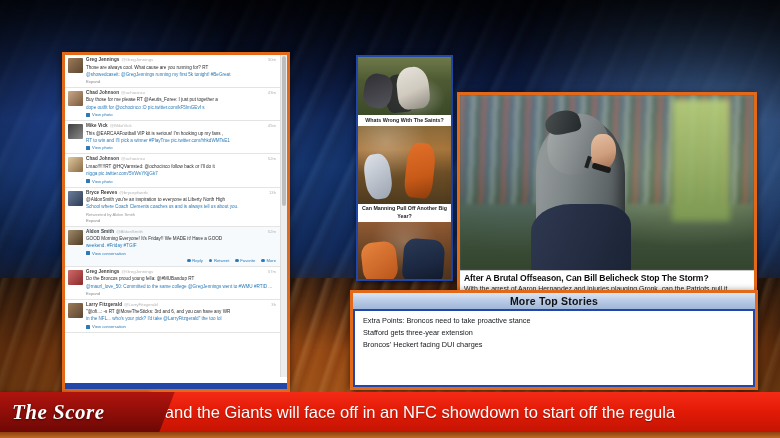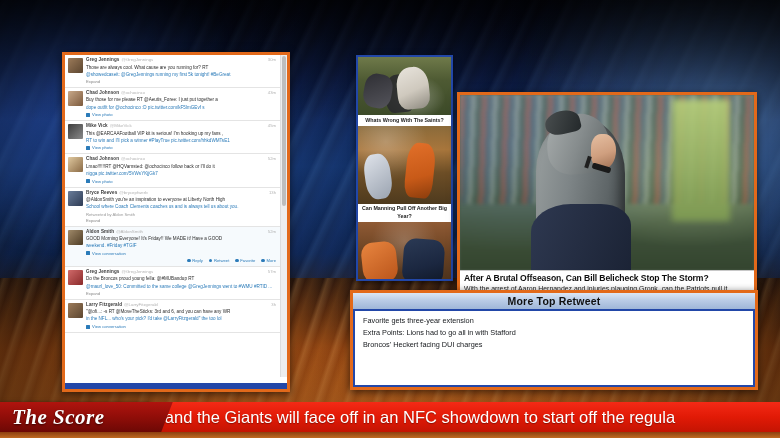--- a/index.html
+++ b/index.html
@@ -341,21 +341,21 @@
     background:#fff;
     overflow:hidden;
   }
   .story-line {
     font-size:7.3px; color:#15181c; line-height:1.62;
     white-space:nowrap; overflow:hidden;
   }
 
   
   #ticker {
-    position:absolute; left:0; bottom:6px; width:780px; height:30px; z-index:7;
+    position:absolute; left:0; bottom:6px; width:780px; height:40px; z-index:7;
     display:flex; align-items:stretch;
   }
   #ticker-brand {
     position:relative; z-index:2;
     width:150px;
     background:linear-gradient(180deg,#b0140e 0%,#8d0d08 55%,#6d0805 100%);
     display:flex; align-items:center;
     padding-left:12px;
     box-shadow:0 1px 4px rgba(0,0,0,.55);
   }
@@ -583,25 +583,25 @@
       <div class="bb-face"></div>
       <div class="bb-mic-arm"></div>
       <div class="bb-mic"></div>
     </div>
     <div id="main-headline">After A Brutal Offseason, Can Bill Belicheck Stop The Storm?</div>
     <div id="main-sub">With the arrest of Aaron Hernandez and  injuries plauging Gronk, can the Patriots pull it together and make a playoff run?</div>
   </div>
 
   <div class="panel" id="stories-panel">
     <div id="stories-head">
-      <div id="stories-head-label">More Top Retweet</div>
+      <div id="stories-head-label">More Top Stories</div>
     </div>
     <div id="stories-body">
-        <div class="story-line">Favorite gets three-year extension</div>
-        <div class="story-line">Extra Points: Lions had to go all in with Stafford</div>
+        <div class="story-line">Extra Points: Broncos need to take proactive stance</div>
+        <div class="story-line">Stafford gets three-year extension</div>
         <div class="story-line">Broncos' Heckert facing DUI charges</div>
       </div>
   </div>
 
   <div id="ticker">
     <div id="ticker-brand">
       <div id="ticker-brand-label">The Score</div>
     </div>
     <div id="ticker-strip">
       <div id="ticker-text">s and the Giants will face off in an NFC showdown to start off the regula</div>

